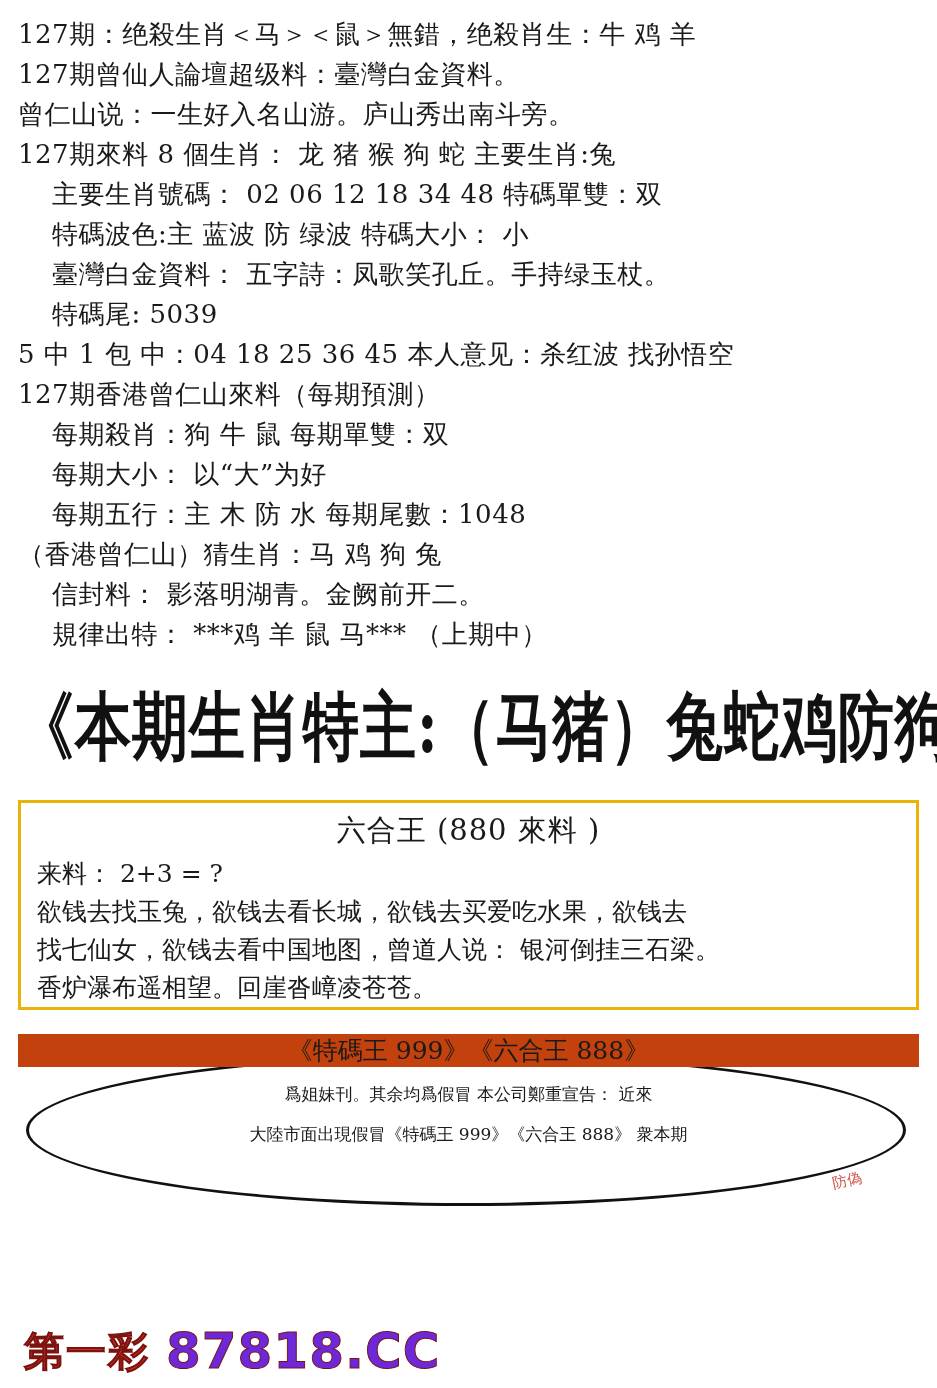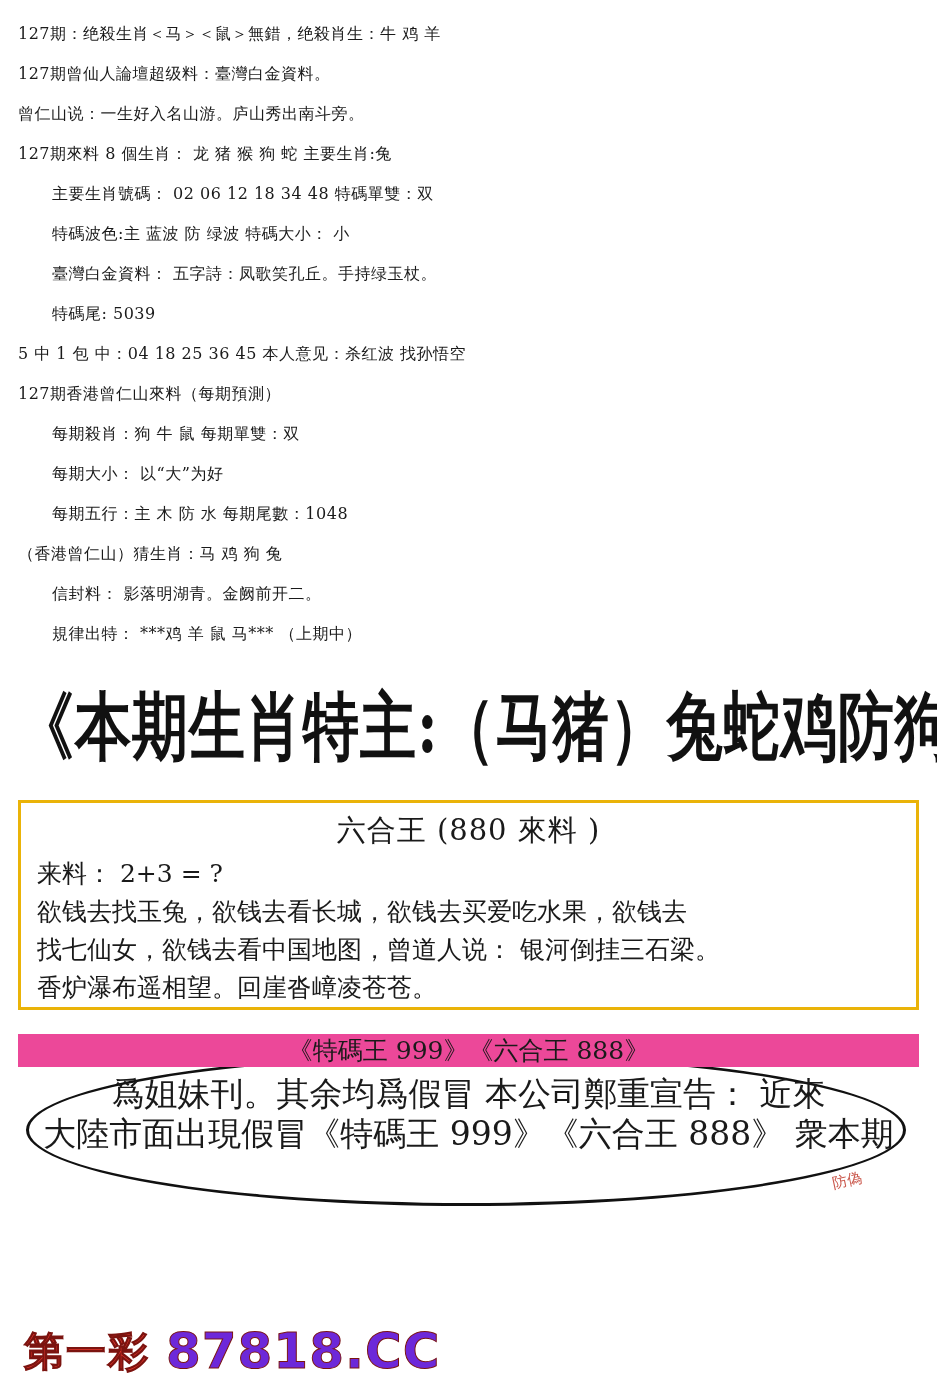--- a/index.html
+++ b/index.html
@@ -16,21 +16,21 @@
     position: relative;
   }
   .page {
     position: relative;
     width: 937px;
     height: 1388px;
     box-sizing: border-box;
     padding: 14px 18px 0 18px;
   }
   .lines {
-    font-size: 16px;
+    font-size: 26px;
     line-height: 40px;
     letter-spacing: 0.5px;
   }
   .line {
     white-space: nowrap;
     margin: 0;
     padding: 0;
   }
   .indent1 { padding-left: 34px; }
   .indent0 { padding-left: 0px; }
@@ -90,30 +90,30 @@
     border-radius: 50% / 50%;
     box-sizing: border-box;
   }
   .oval-title {
     position: absolute;
     top: -2px;
     left: 0;
     width: 100%;
     text-align: center;
     font-size: 25px;
-    background: #ec4899;
+    background: #c2410c;
     z-index: 3;
   }
   .oval-body {
     position: absolute;
     top: 38px;
     left: 0;
     width: 100%;
     text-align: center;
-    font-size: 33px;
+    font-size: 17px;
     line-height: 40px;
     z-index: 2;
   }
   .oval-body .ob-line { white-space: nowrap; }
   .seal {
     position: absolute;
     right: 42px;
     bottom: 2px;
     width: 52px;
     height: 52px;

